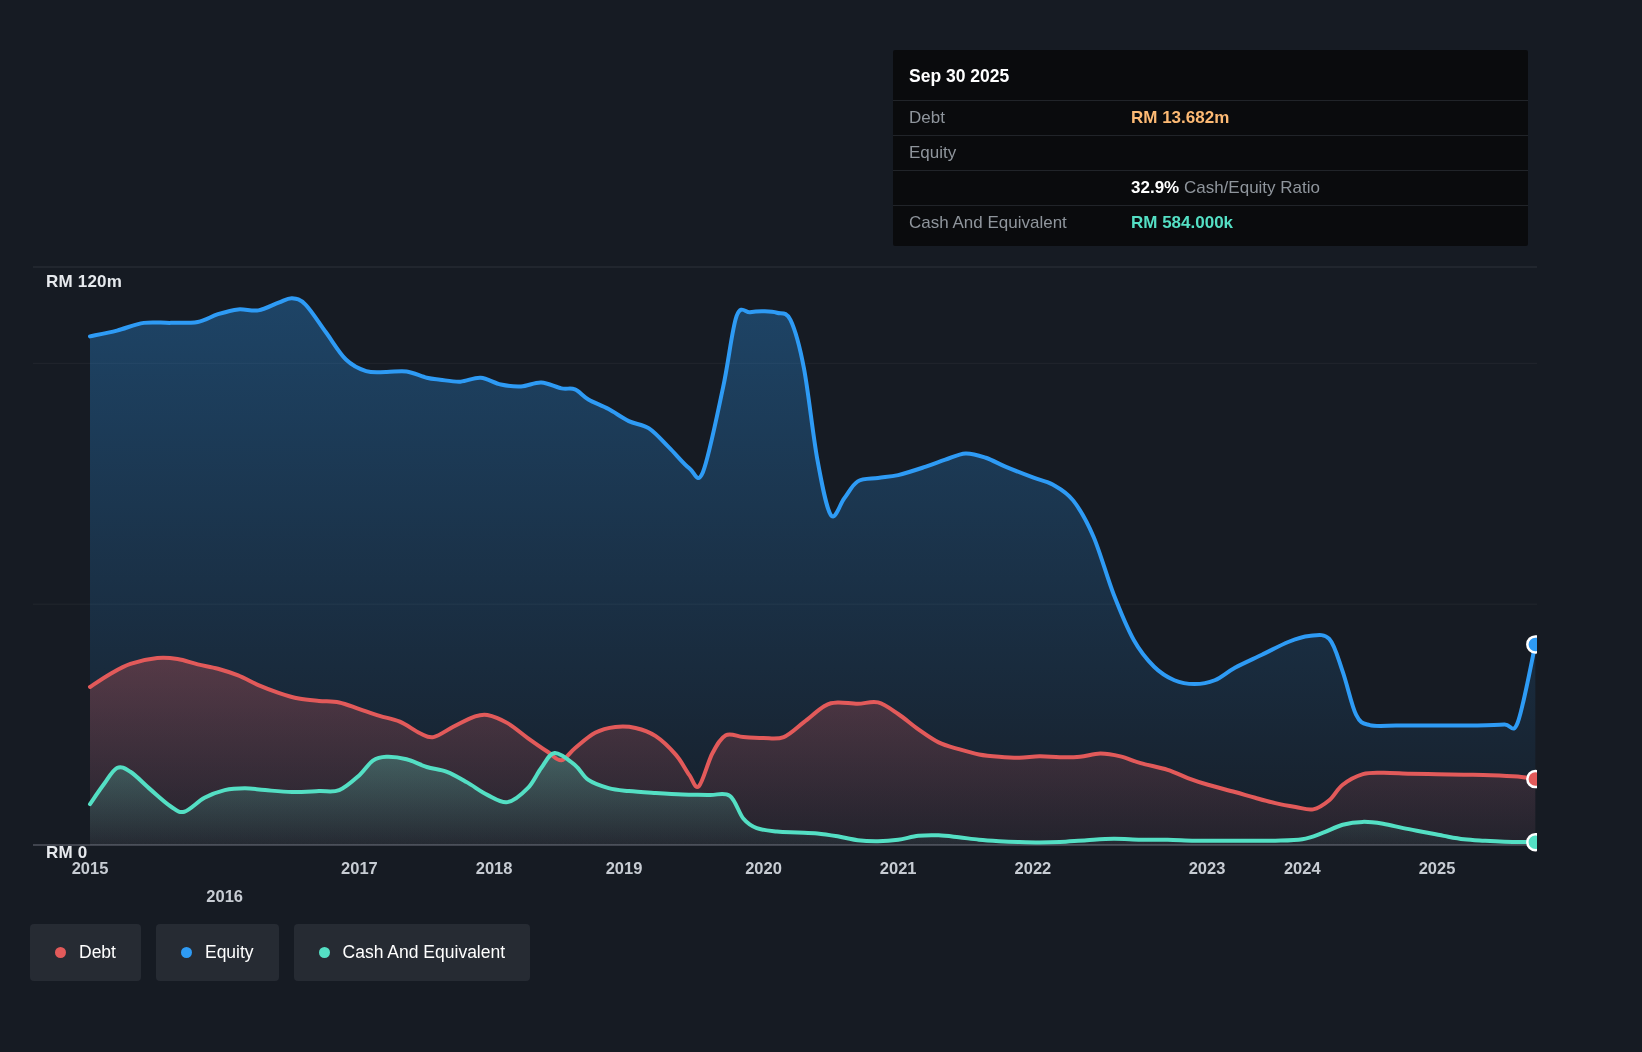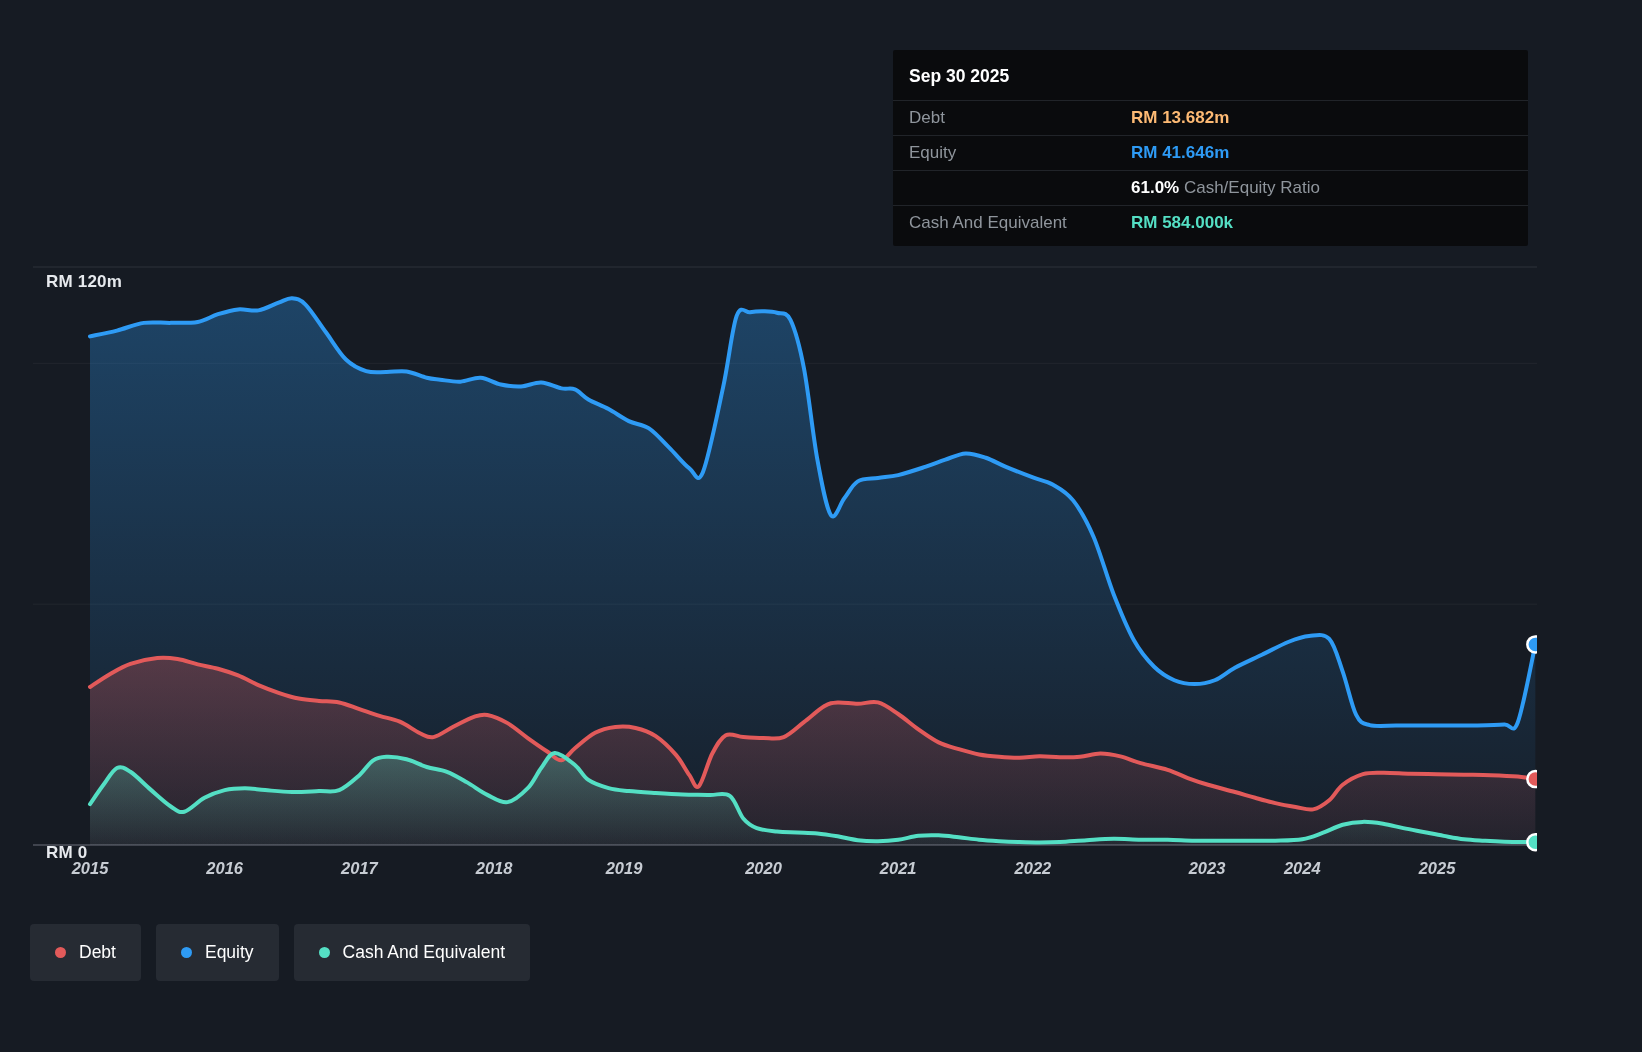--- a/index.html
+++ b/index.html
@@ -12,21 +12,21 @@
   .stage{position:relative;width:1642px;height:1052px;}
   #chart-svg{position:absolute;left:0;top:0;display:block;}
 
   .ylabel{
     position:absolute;left:46px;
     color:#e6e9ed;font-size:17px;font-weight:600;letter-spacing:.2px;margin-top:32px;
   }
   .ylabel.top{top:240px;}
   .ylabel.bottom{top:811px;}
 
-  #x-ticks{position:absolute;left:0;top:0;width:100%;height:100%;pointer-events:none;font-style:italic;}
+  #x-ticks{position:absolute;left:0;top:0;width:100%;height:100%;pointer-events:none;}
   .x-tick{
     position:absolute;top:859px;transform:translateX(-50%);
     color:#c7ccd3;font-size:16.5px;font-weight:600;
   }
 
   .tooltip{
     position:absolute;left:893px;top:30px;width:635px;
     background:#0a0b0d;border-radius:2px;padding-bottom:6px;
     box-sizing:border-box;
     margin-top:20px;
@@ -87,45 +87,44 @@
         <circle cx="1535.3310000000024" cy="644.4051" r="8" fill="#2e9bf5" stroke="#ffffff" stroke-width="2.5"></circle>
         <circle cx="1535.3310000000024" cy="842.1870666666666" r="8" fill="#54dfc4" stroke="#ffffff" stroke-width="2.5"></circle>
       </g>
     </svg>
 
   <div class="ylabel top">RM 120m</div>
   <div class="ylabel bottom">RM 0</div>
 
   <div id="x-ticks">
       <span class="x-tick" style="left: 90px;">2015</span>
-      <span class="x-tick" style="left: 224.7px;">2016</span>
+      <span class="x-tick" style="left: 224.7px; margin-top: 28px;">2016</span>
       <span class="x-tick" style="left: 359.4px;">2017</span>
       <span class="x-tick" style="left: 494.1px;">2018</span>
       <span class="x-tick" style="left: 624px;">2019</span>
       <span class="x-tick" style="left: 763.5px;">2020</span>
       <span class="x-tick" style="left: 898.2px;">2021</span>
       <span class="x-tick" style="left: 1032.9px;">2022</span>
       <span class="x-tick" style="left: 1207px;">2023</span>
       <span class="x-tick" style="left: 1302.3px;">2024</span>
       <span class="x-tick" style="left: 1437px;">2025</span>
     </div>
 
   <div class="tooltip">
     <div class="tt-title">Sep 30 2025</div>
     <div class="tt-row">
       <span class="tt-label">Debt</span>
       <span class="tt-value" style="color: #fdba74;">RM 13.682m</span>
     </div>
     <div class="tt-row">
       <span class="tt-label">Equity</span>
-      <span class="tt-value" style="color: rgb(46, 155, 245);">RM 41.646m</span>
     </div>
     <div class="tt-row">
       <span class="tt-label"></span>
-      <span class="tt-ratio-text"><b>61.0%</b> <span class="muted">Cash/Equity Ratio</span></span>
+      <span class="tt-ratio-text"><b>32.9%</b> <span class="muted">Cash/Equity Ratio</span></span>
     </div>
     <div class="tt-row">
       <span class="tt-label">Cash And Equivalent</span>
       <span class="tt-value" style="color: rgb(84, 223, 196);">RM 584.000k</span>
     </div>
   </div>
 
   <div class="legend">
     <div class="pill">
       <span class="dot" style="background: rgb(226, 90, 90);"></span>

